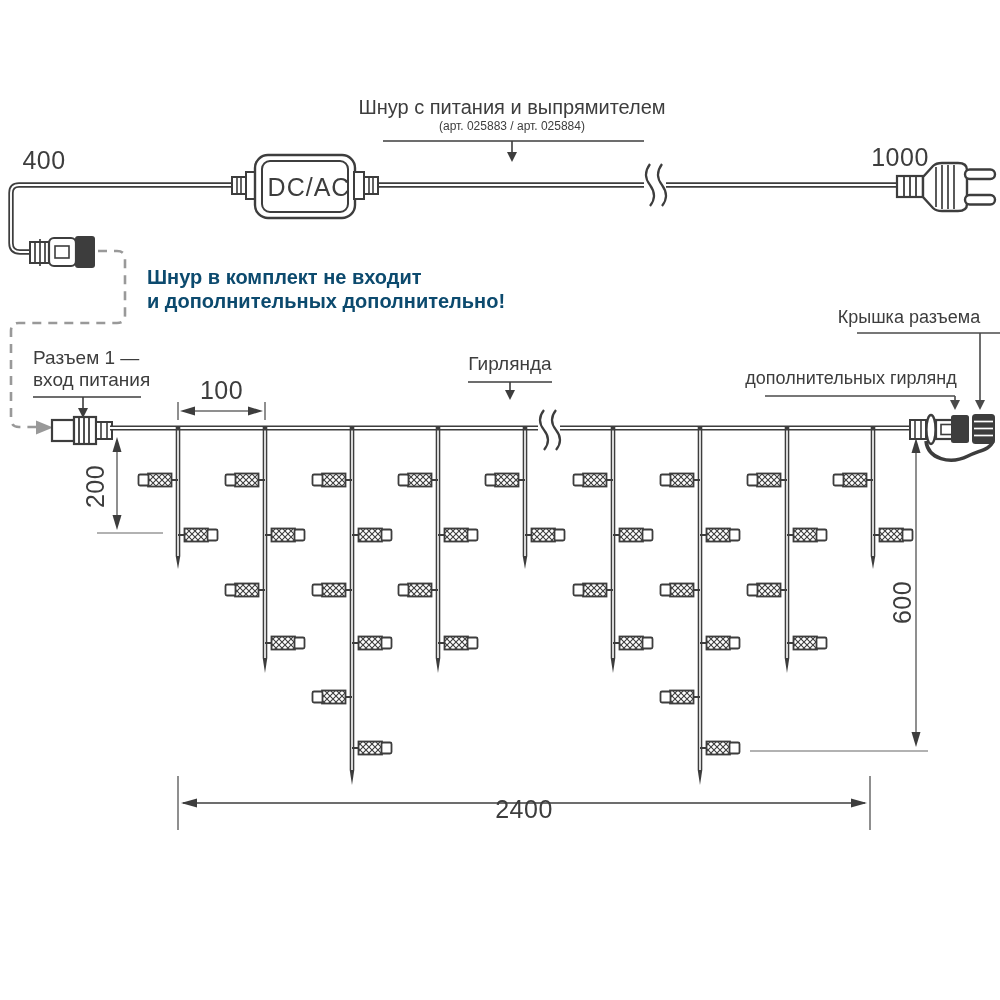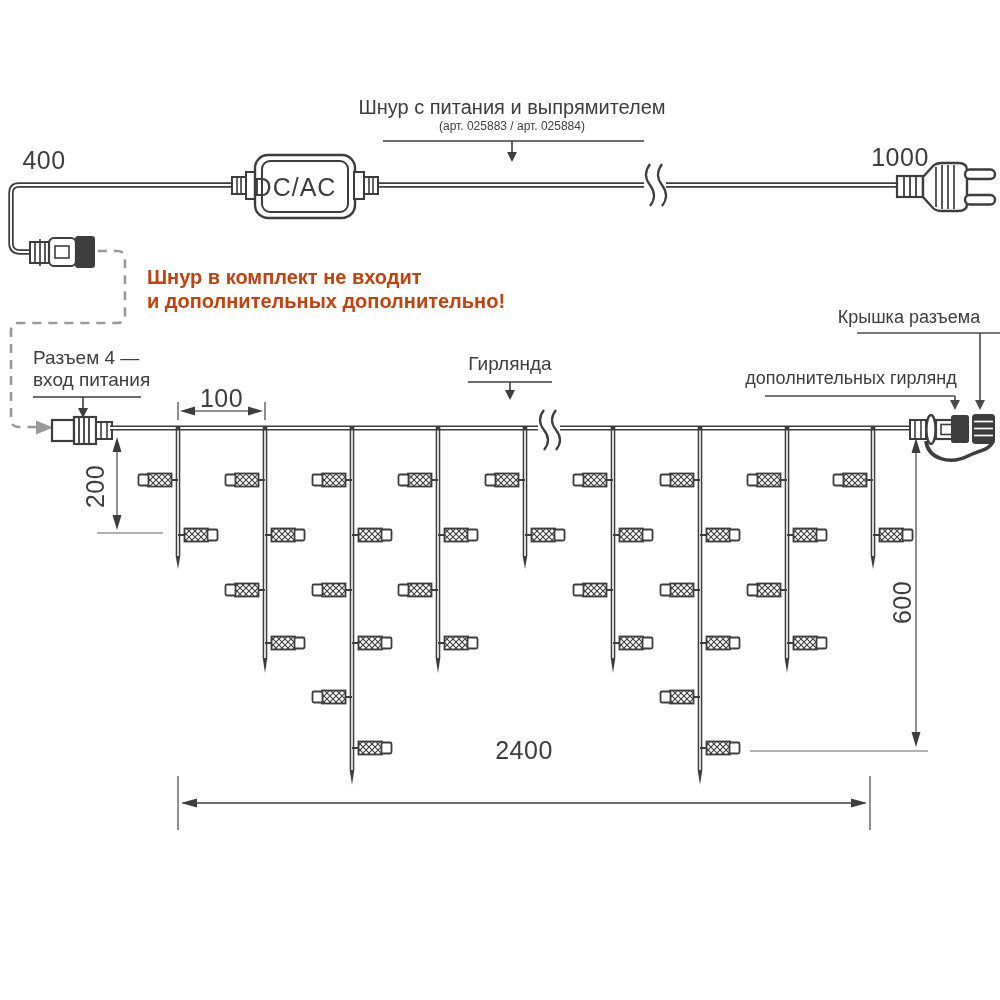--- a/index.html
+++ b/index.html
@@ -8,21 +8,21 @@
     font-family:"Liberation Sans", sans-serif; color:#3d3d3d; overflow:hidden;
   }
   .canvas svg { position:absolute; left:0; top:0; }
   .lbl { position:absolute; white-space:pre; color:#3d3d3d; }
   .dim-num { font-size:25px; letter-spacing:0.5px; }
   .small-lbl { font-size:19px; }
   .tiny-lbl { font-size:18px; }
   .center { text-align:center; }
   .right { text-align:center; }
   .vtext { transform:rotate(-90deg); transform-origin:center center; }
-  .warning { font-size:20px; font-weight:600; color:#c2410c; line-height:24px; }
+  .warning { font-size:20px; font-weight:600; color:#0c4a6e; line-height:24px; }
   .dcac { font-size:25px; letter-spacing:1px; }
   .sub { font-size:12px; }
   .head20 { font-size:20px; }
 </style>
 </head>
 <body>
 
 <div class="canvas">
 
   <svg id="diagram-svg" width="1000" height="1000" viewBox="0 0 1000 1000">
@@ -407,34 +407,34 @@
     </g>
   </svg>
 
   <div class="lbl dim-num center" style="left:18px; top:146px; width:52px;">400</div>
 
   <div class="lbl head20 center" style="left:332px; top:96px; width:360px;">Шнур с питания и выпрямителем</div>
   <div class="lbl sub center" style="left:332px; top:119px; width:360px;">(арт. 025883 / арт. 025884)</div>
 
   <div class="lbl dim-num center" style="left:868px; top:143px; width:64px;">1000</div>
 
-  <div class="lbl dcac center" style="left:241px; top:173px; width:108px;">DC/AC</div>
+  <div class="lbl dcac center" style="left:255px; top:173px; width:108px;">DC/AC</div>
 
   <div class="lbl warning" style="left:147px; top:265px;">Шнур в комплект не входит</div>
   <div class="lbl warning" style="left:147px; top:289px;">и дополнительных дополнительно!</div>
 
-  <div class="lbl small-lbl" style="left:33px; top:347px;">Разъем 4 —</div>
+  <div class="lbl small-lbl" style="left:33px; top:347px;">Разъем 1 —</div>
   <div class="lbl small-lbl" style="left:33px; top:369px;">вход питания</div>
 
-  <div class="lbl dim-num center" style="left:178px; top:384px; width:87px;">100</div>
+  <div class="lbl dim-num center" style="left:178px; top:376px; width:87px;">100</div>
 
   <div class="lbl dim-num center vtext" style="left:57px; top:472px; width:76px;">200</div>
 
   <div class="lbl small-lbl center" style="left:450px; top:353px; width:120px;">Гирлянда</div>
 
   <div class="lbl tiny-lbl right" style="left:820px; top:307px; width:178px;">Крышка разъема</div>
 
   <div class="lbl tiny-lbl right" style="left:745px; top:368px; width:212px;">дополнительных гирлянд</div>
 
   <div class="lbl dim-num center vtext" style="left:864px; top:588px; width:76px;">600</div>
 
-  <div class="lbl dim-num center" style="left:464px; top:736px; width:120px;">2400</div>
+  <div class="lbl dim-num center" style="left:464px; top:795px; width:120px;">2400</div>
 </div>
 
 </body></html>

